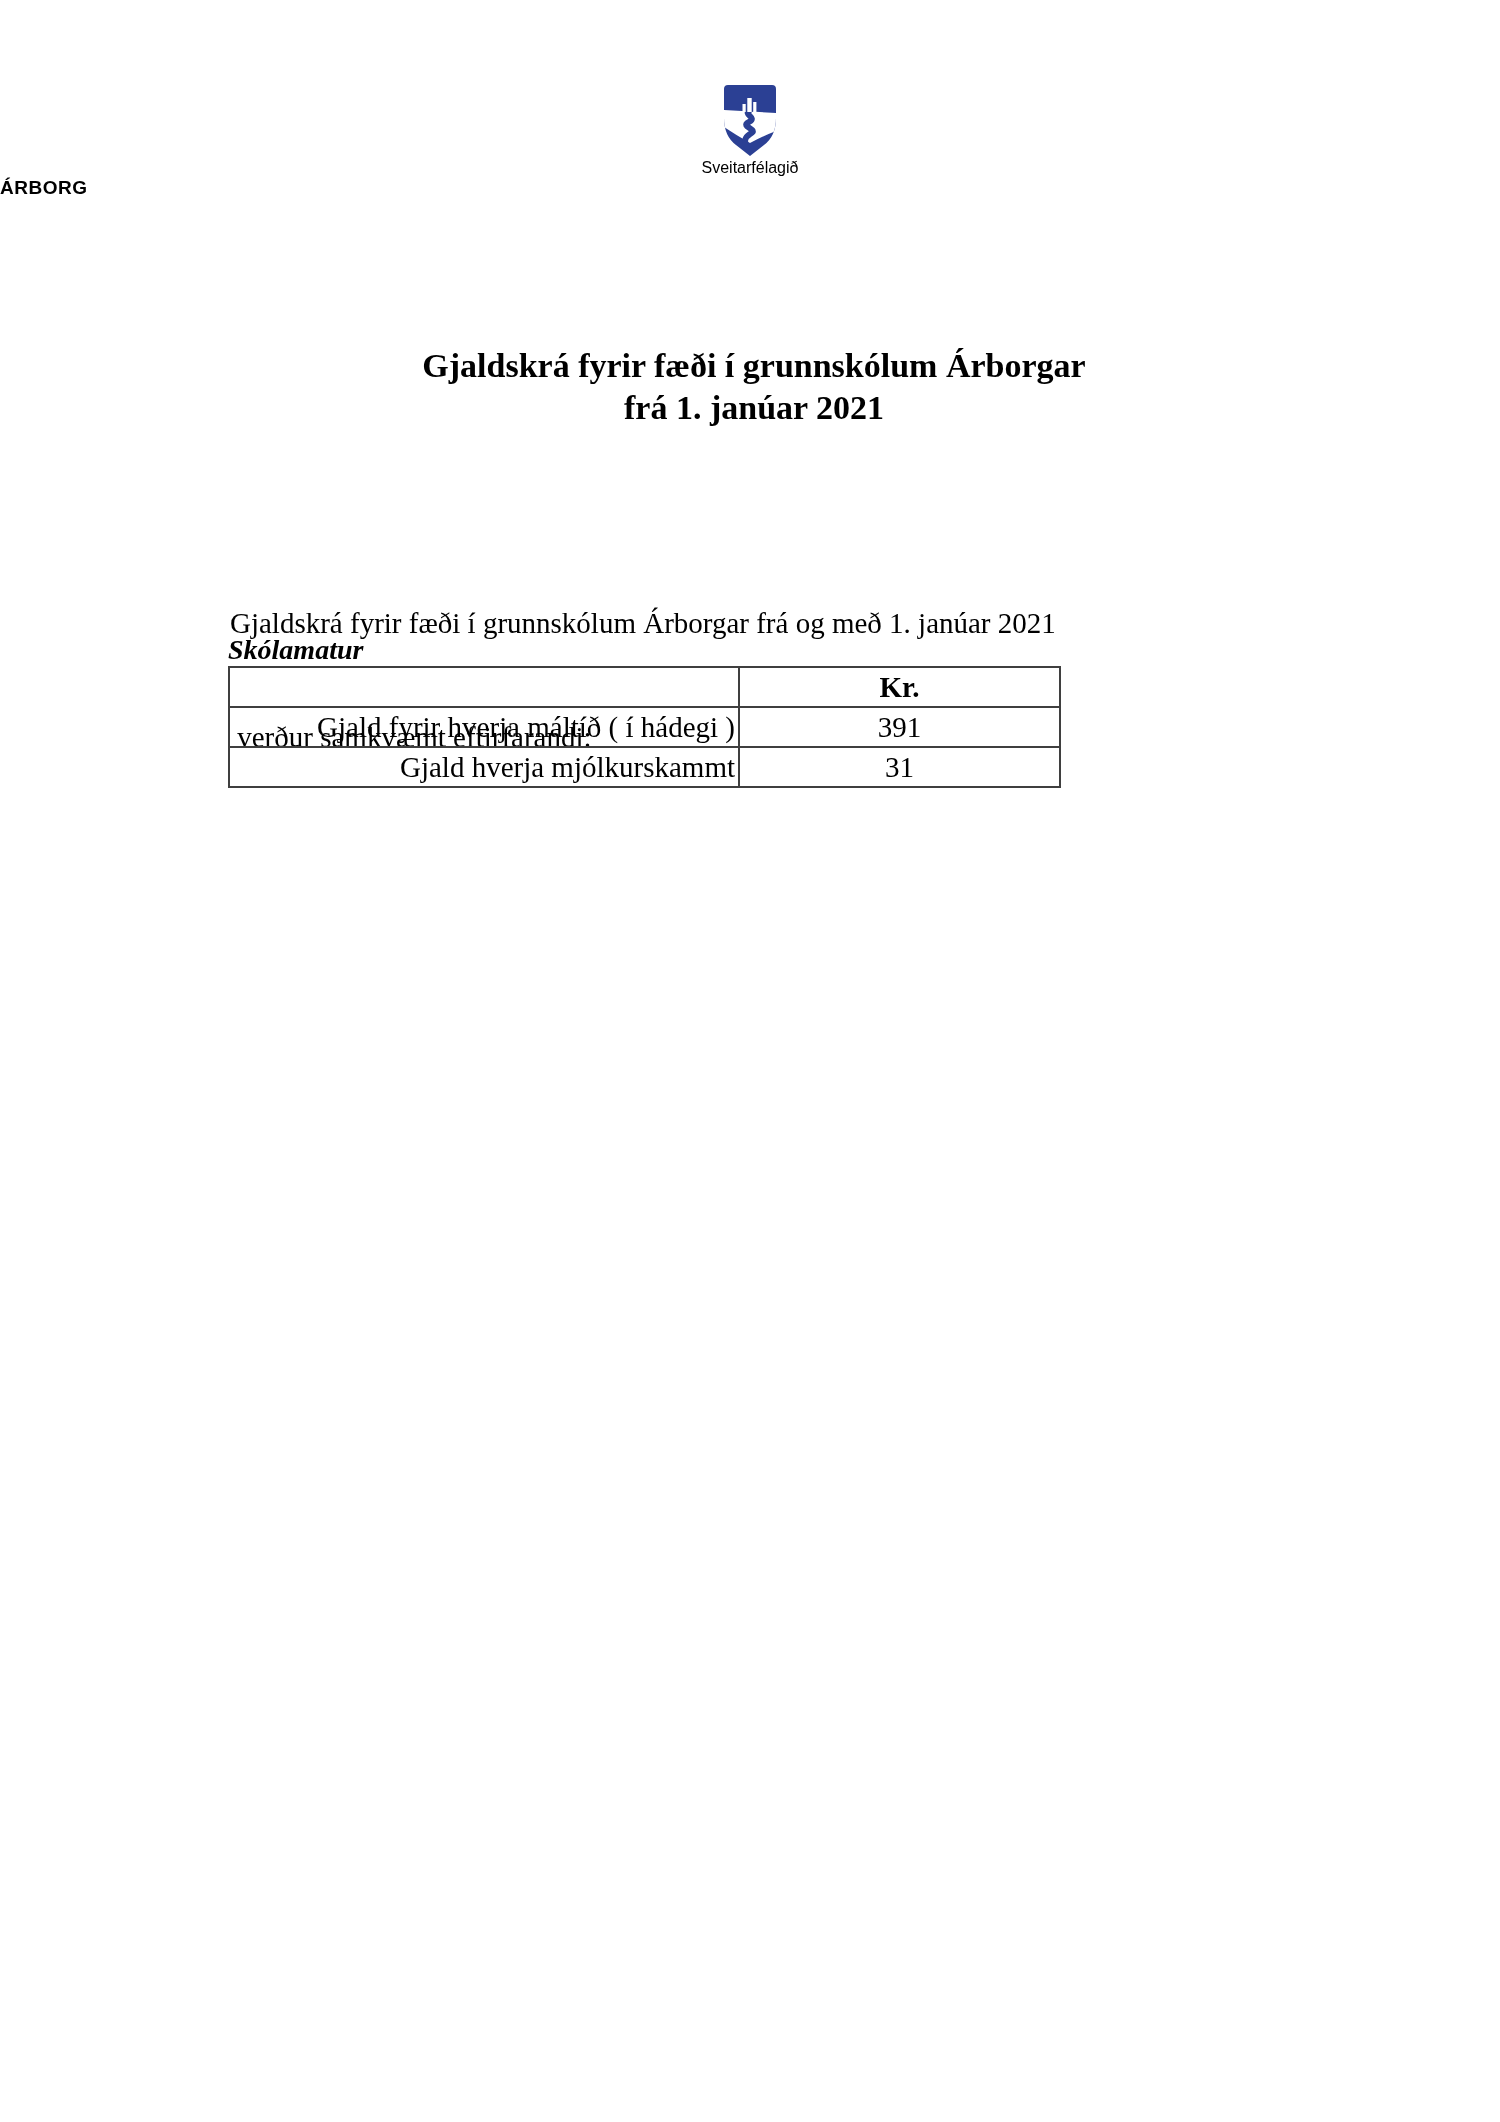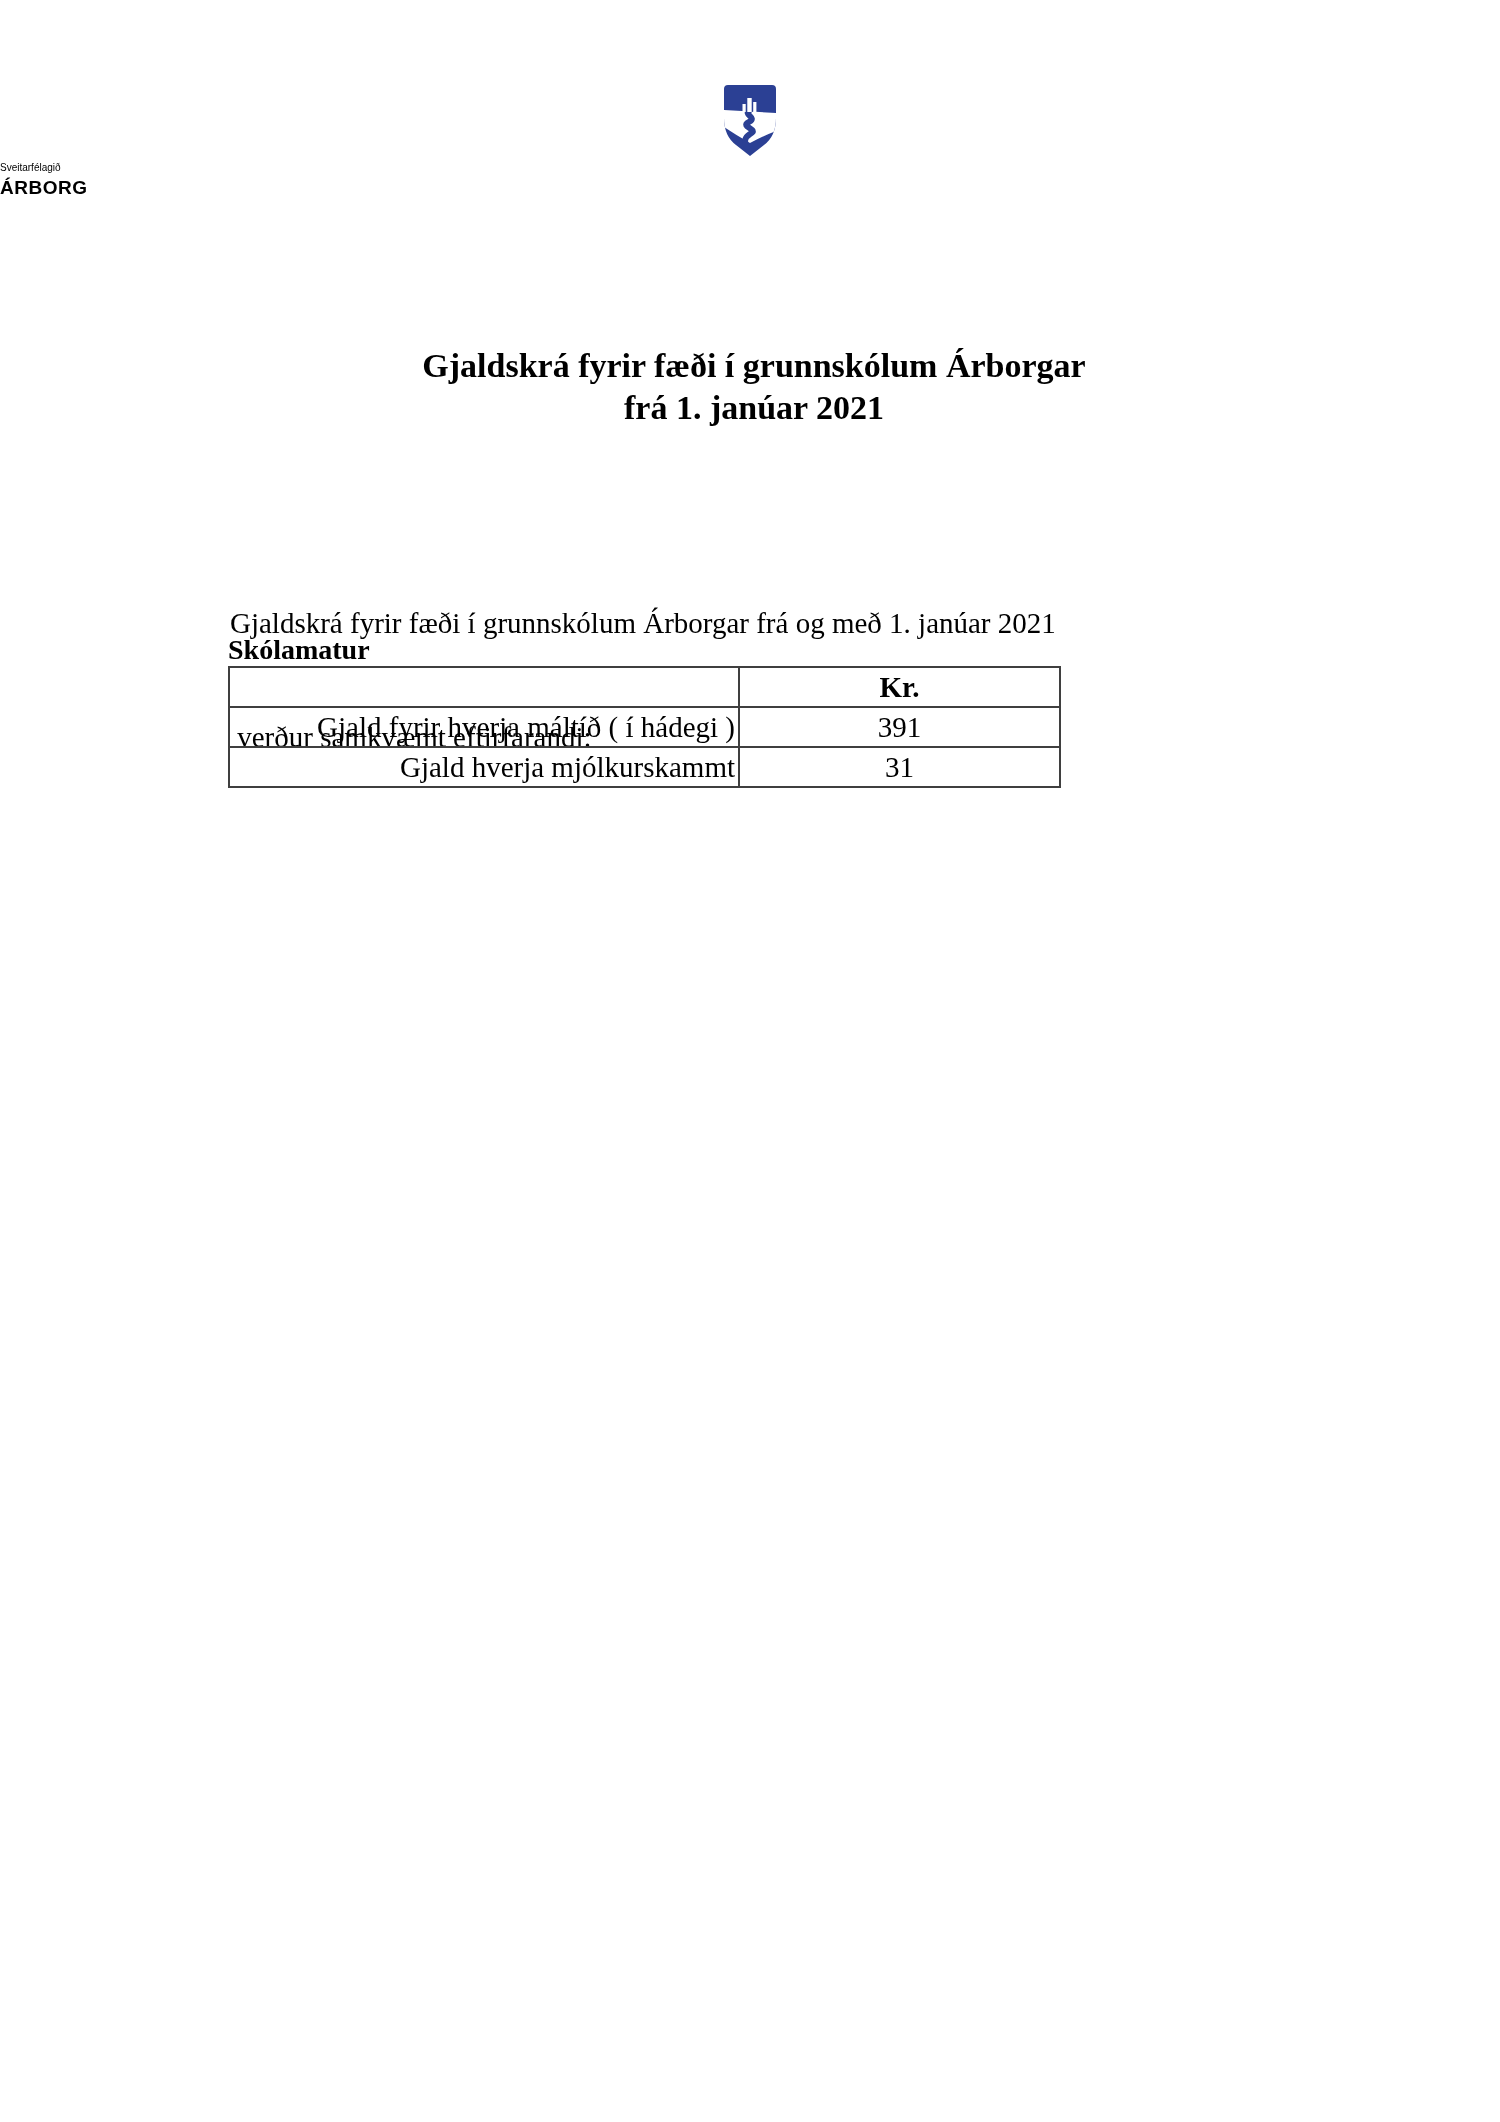--- a/index.html
+++ b/index.html
@@ -28,23 +28,23 @@
   .crest svg { display: block; width: 54px; height: 71px; }
   .shield-fill { fill: #2b4094; }
   .band-fill   { fill: #ffffff; }
   .river-line  { stroke: #2b4094; stroke-width: 6; fill: none; stroke-linecap: round; }
   .bar-fill    { fill: #ffffff; }
 
   .logo-label {
     position: absolute;
     left: 0; top: 160px;
     width: 1500px;
-    text-align: left;
+    text-align: center;
     font-family: "Liberation Sans", "DejaVu Sans", sans-serif;
-    font-size: 10px;
+    font-size: 16px;
     line-height: 16px;
     color: #000000;
   }
   .logo-name {
     position: absolute;
     left: 0; top: 176px;
     width: 1500px;
     text-align: left;
     font-family: "Liberation Sans", "DejaVu Sans", sans-serif;
     font-size: 19px;
@@ -75,20 +75,21 @@
     white-space: pre-wrap;
   }
 
   
   .section-heading {
     position: absolute;
     left: 228px; top: 634px;
     font-size: 28px;
     font-weight: bold;
     line-height: 32px;
+    font-style: italic;
   }
 
   
   .price-table {
     position: absolute;
     left: 228px; top: 666px;
     border-collapse: collapse;
     table-layout: fixed;
   }
   .price-table th, .price-table td {

